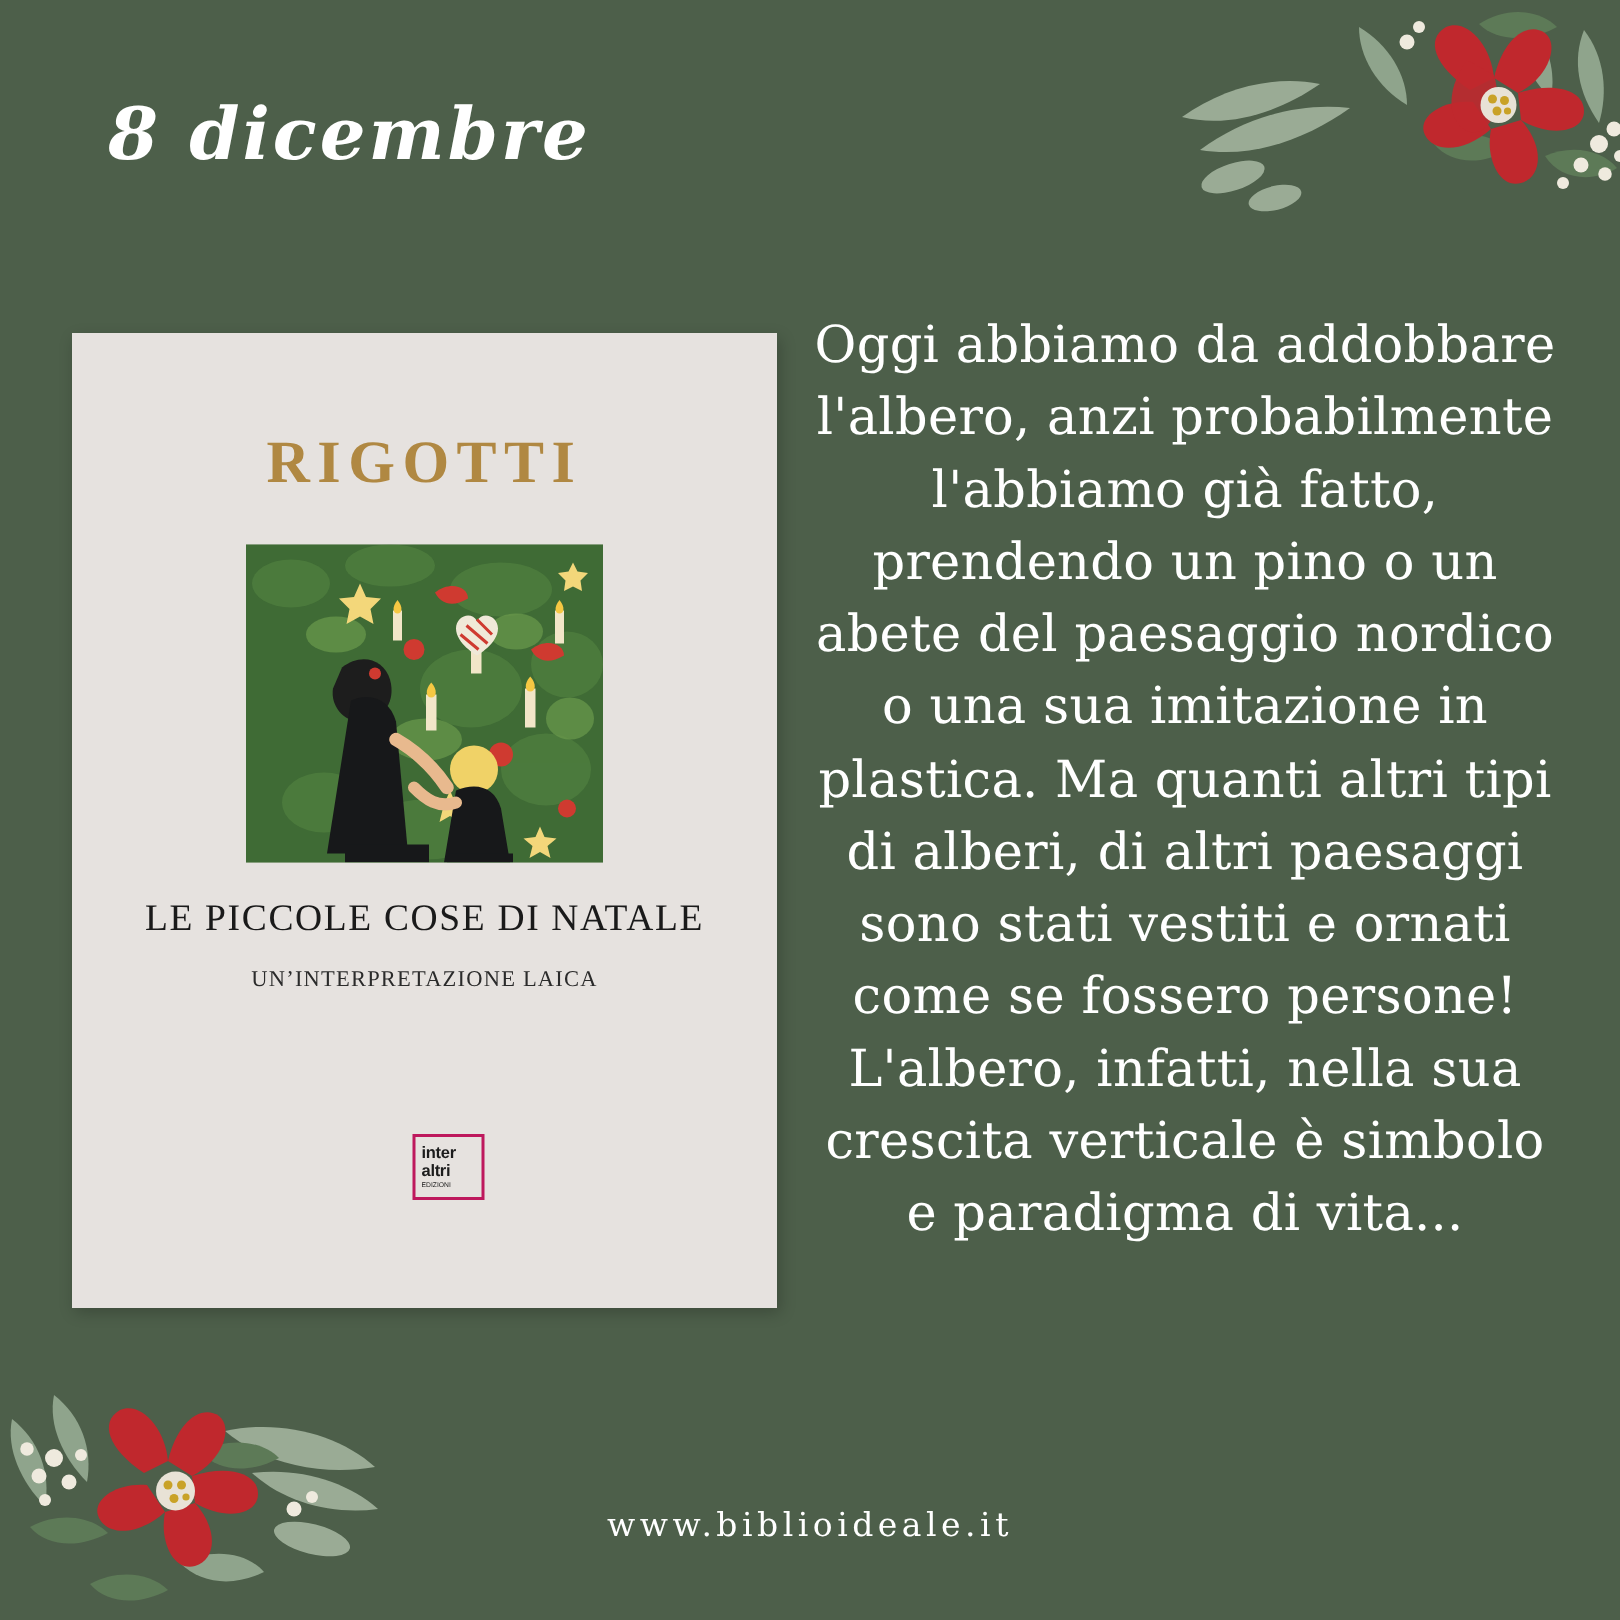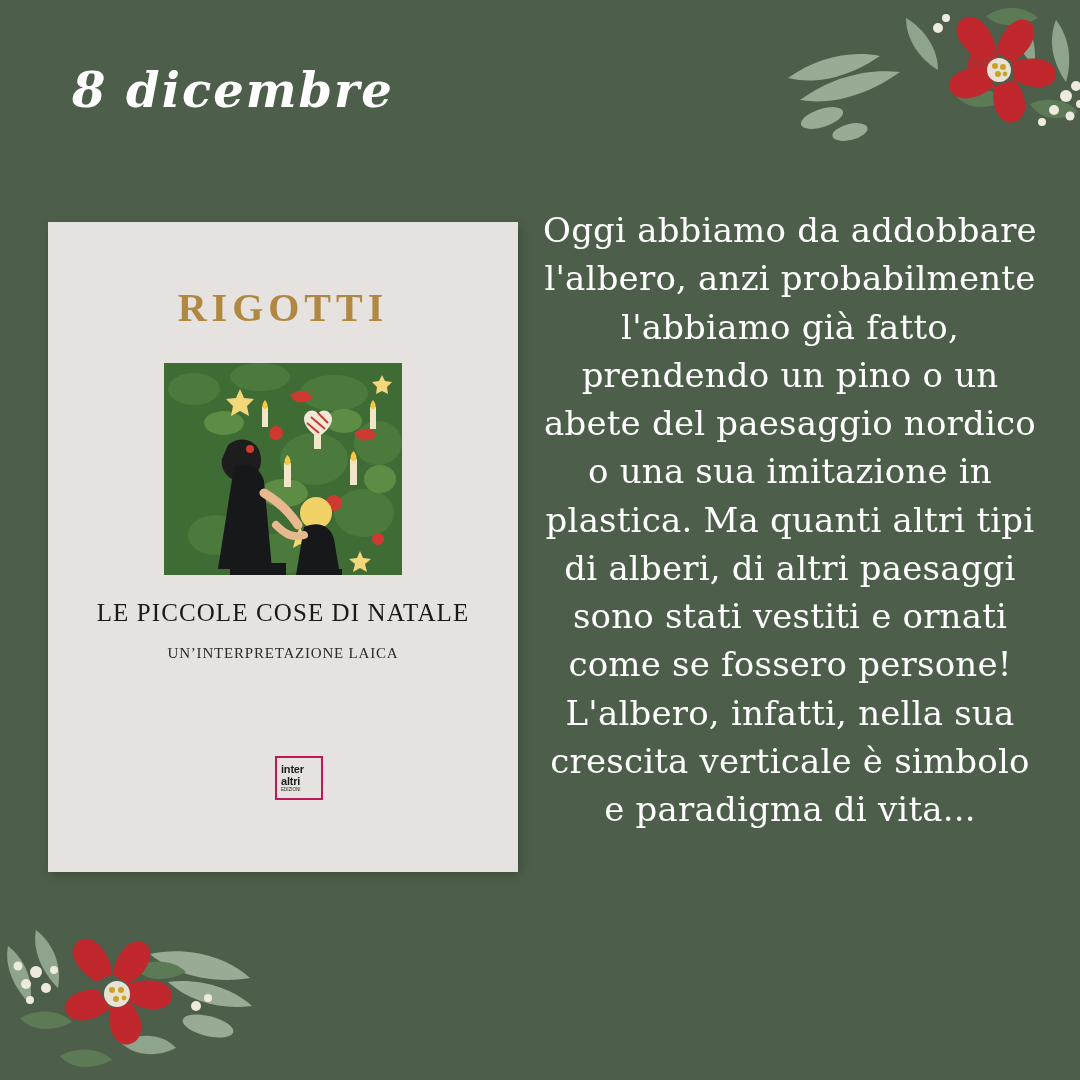--- a/index.html
+++ b/index.html
@@ -326,14 +326,15 @@
 
     <div class="publisher">
       <span>inter</span>
       <span>altri</span>
       <span class="tiny">EDIZIONI</span>
     </div>
   </div>
 
   <div class="quote">Oggi abbiamo da addobbare l'albero, anzi probabilmente l'abbiamo già fatto, prendendo un pino o un abete del paesaggio nordico o una sua imitazione in plastica. Ma quanti altri tipi di alberi, di altri paesaggi sono stati vestiti e ornati come se fossero persone! L'albero, infatti, nella sua crescita verticale è simbolo e paradigma di vita...</div>
 
+  <div class="website">www.biblioideale.it</div>
 
 </div>
 
 </body></html>

